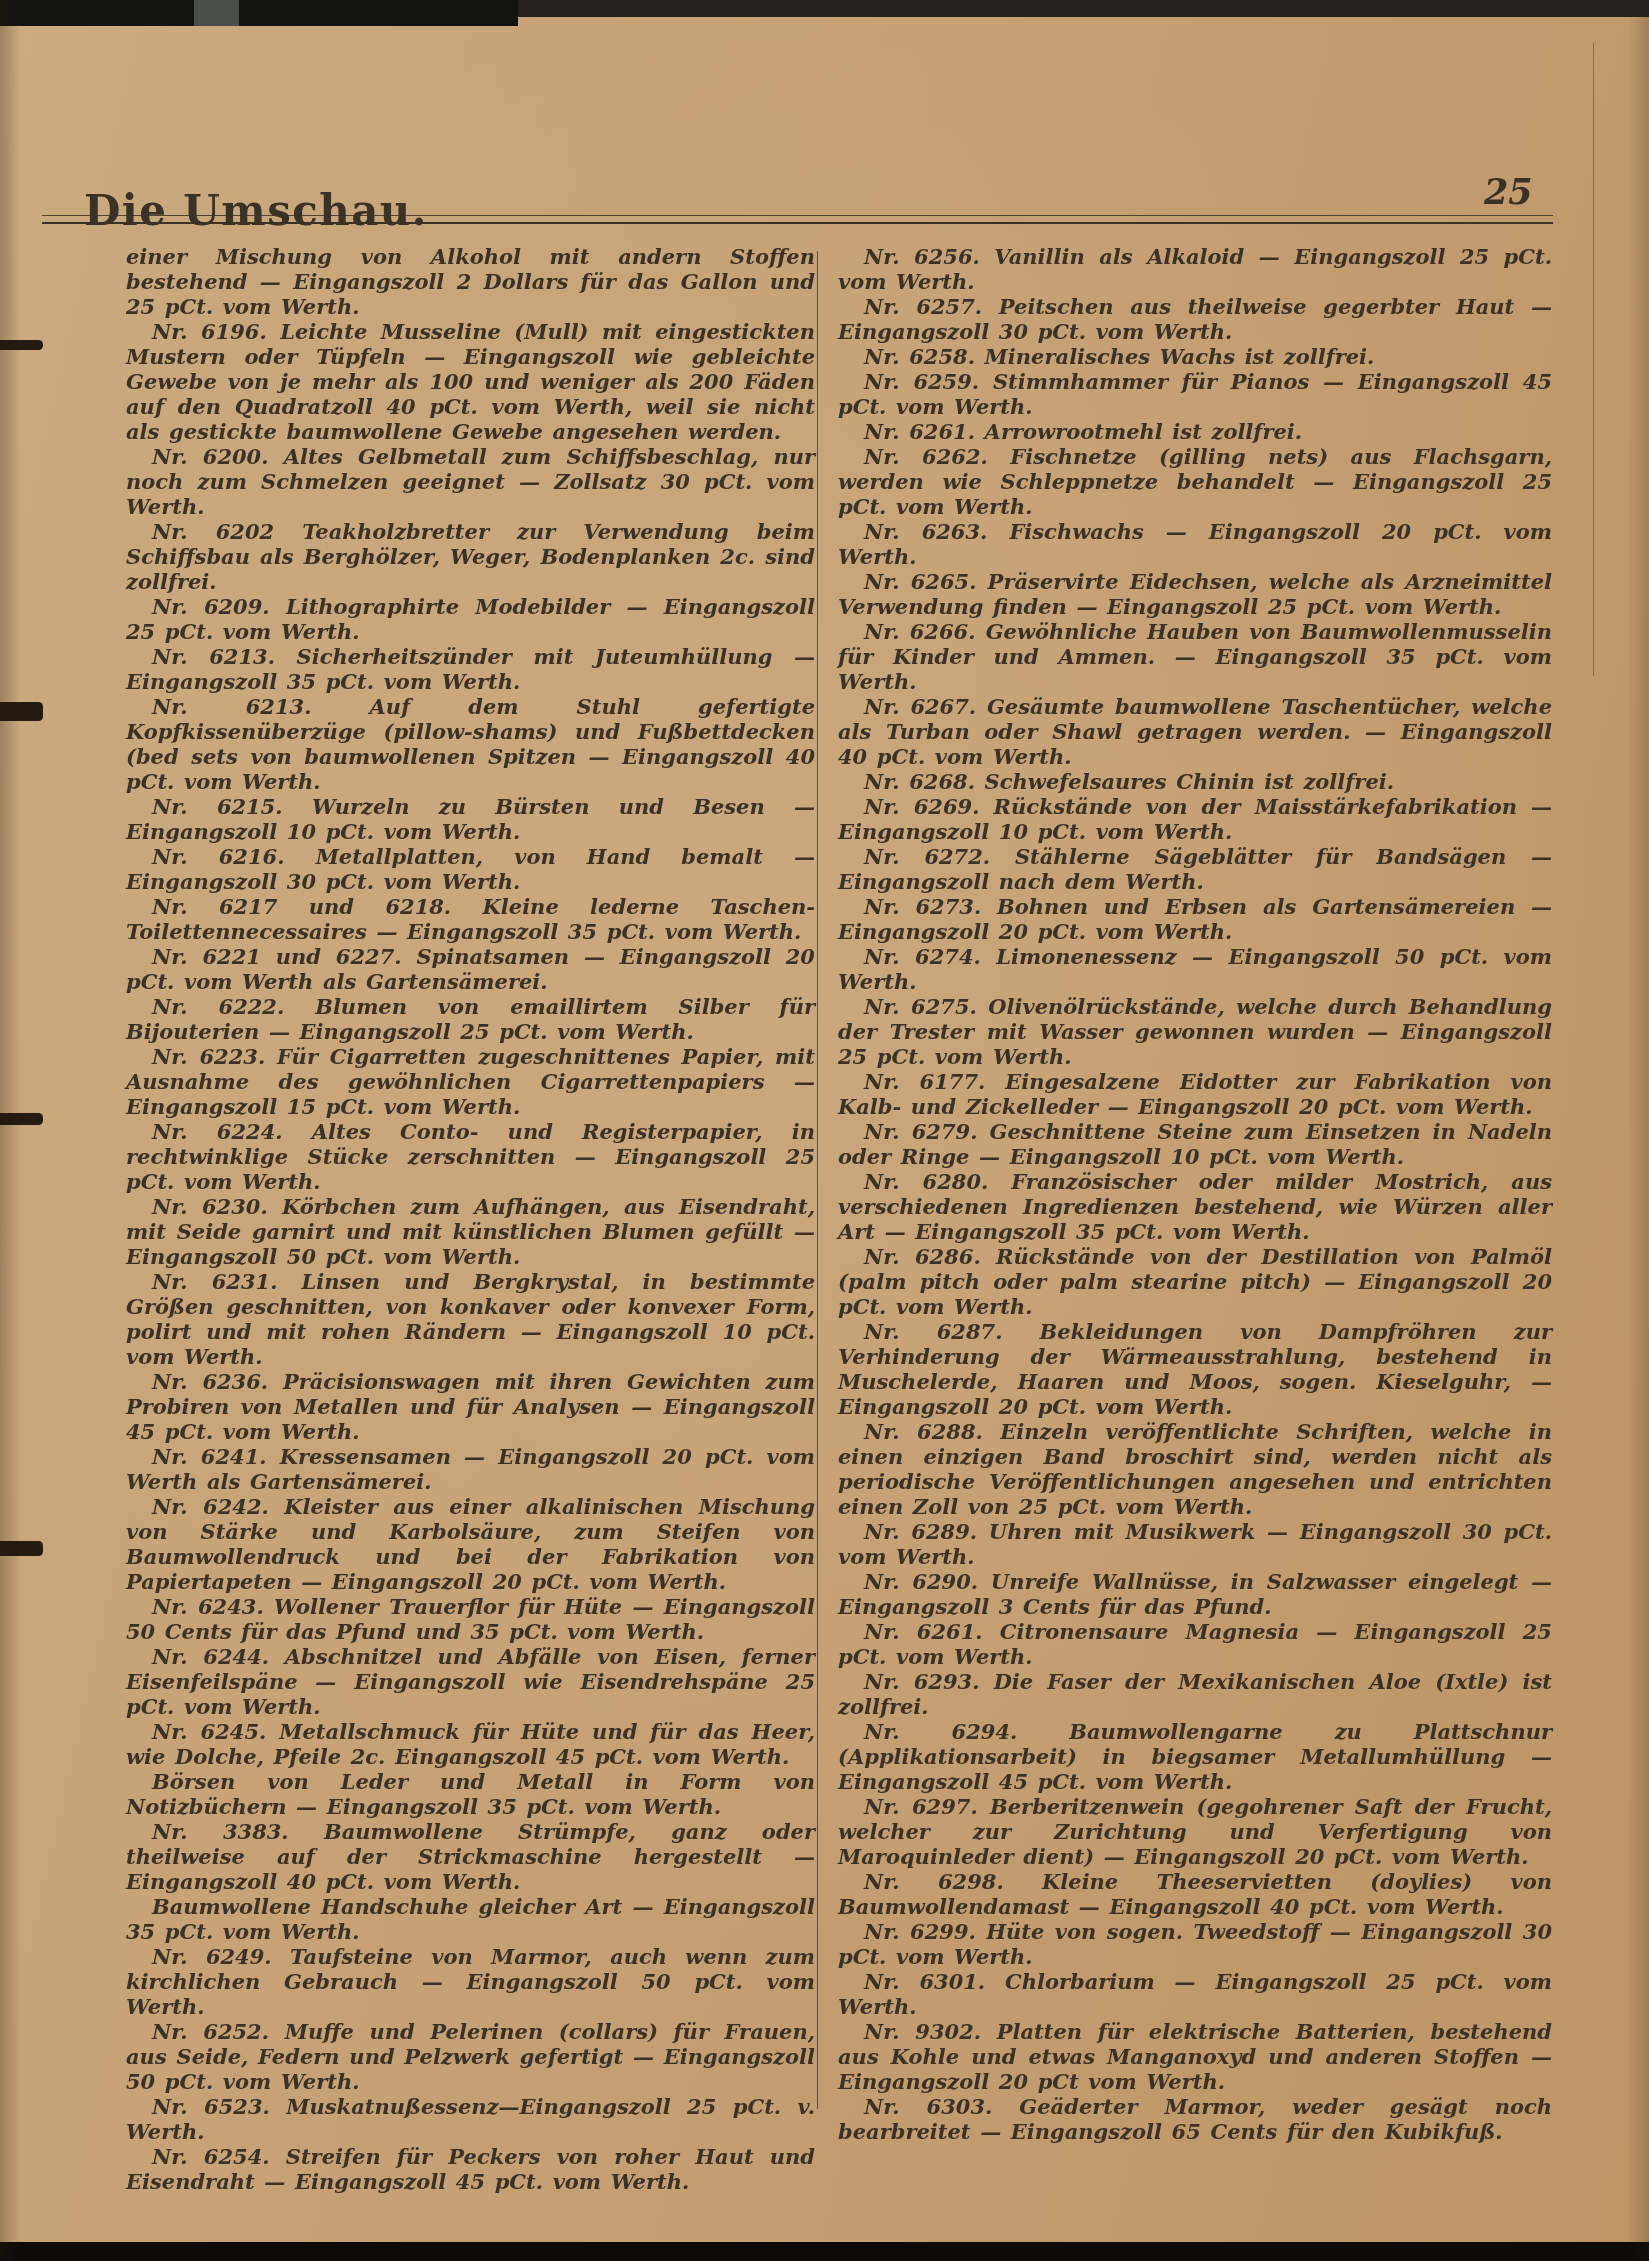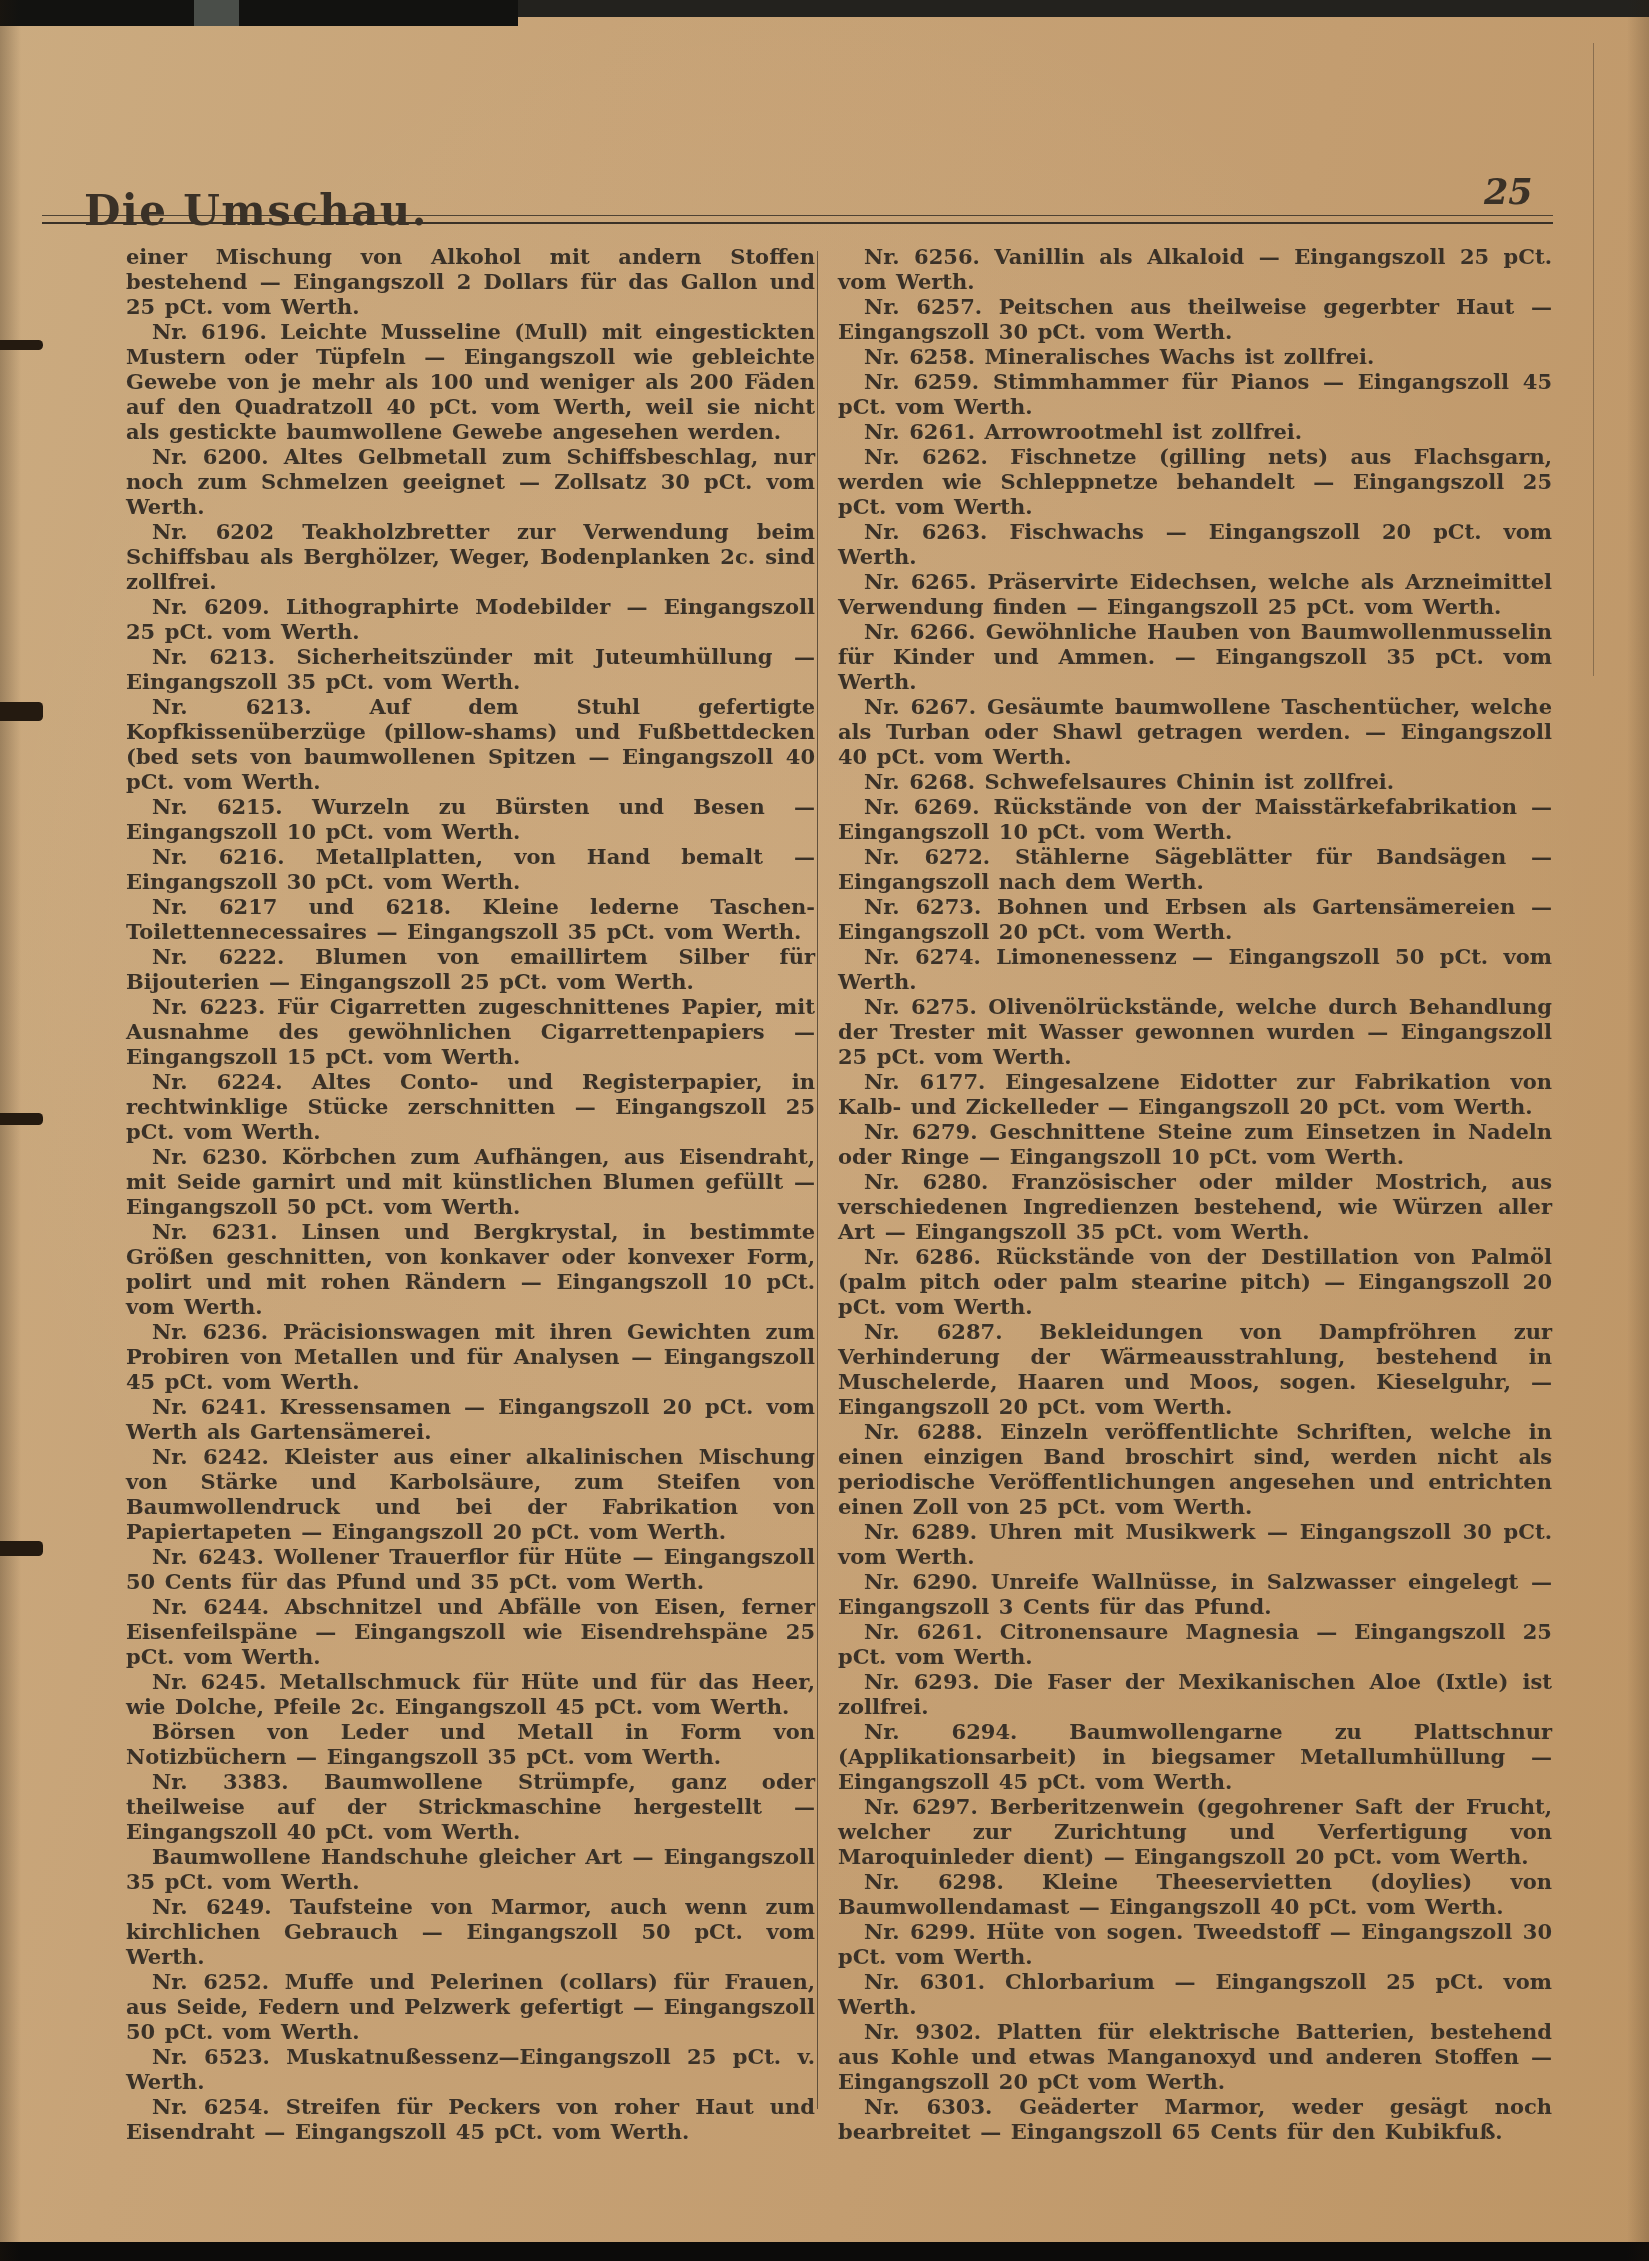--- a/index.html
+++ b/index.html
@@ -29,21 +29,21 @@
   .page-edge-line{position:absolute;left:1593px;top:43px;width:0.9px;height:633px;background:rgba(70,58,44,0.45);}
   
   .masthead{position:absolute;left:84px;top:186px;width:1425px;text-align:left;
     font-size:42px;font-weight:bold;letter-spacing:1.4px;color:#3a3127;}
   .folio{position:absolute;left:1484px;top:171px;font-size:35px;font-weight:bold;color:#3a3127;font-style:italic;}
   .rule{position:absolute;left:42px;width:1511px;background:#3a3127;}
   .rule.r1{top:215px;height:1.4px;opacity:.85;}
   .rule.r2{top:222px;height:1.8px;}
   .divider{position:absolute;left:817px;top:251px;width:1.4px;height:1858px;background:#463b2d;opacity:.8;}
   
-  .col{position:absolute;top:244px;color:#3a3127;}
+  .col{position:absolute;top:244px;color:#3a3127;font-style:italic;}
   .col.left{left:126px;width:689px;}
   .col.right{left:838px;width:714px;}
   .entry{
     margin:0;text-indent:26px;text-align:justify;
     font-size:21px;line-height:25px;font-weight:bold;
     word-spacing:2.3px;
   }
   .entry.flush{text-indent:0;}
 </style>
 </head>
@@ -74,20 +74,21 @@
       <p class="entry flush">einer Mischung von Alkohol mit andern Stoffen bestehend — Eingangszoll 2 Dollars für das Gallon und 25 pCt. vom Werth.</p>
       <p class="entry">Nr. 6196. Leichte Musseline (Mull) mit eingestickten Mustern oder Tüpfeln — Eingangszoll wie gebleichte Gewebe von je mehr als 100 und weniger als 200 Fäden auf den Quadratzoll 40 pCt. vom Werth, weil sie nicht als gestickte baumwollene Gewebe angesehen werden.</p>
       <p class="entry">Nr. 6200. Altes Gelbmetall zum Schiffsbeschlag, nur noch zum Schmelzen geeignet — Zollsatz 30 pCt. vom Werth.</p>
       <p class="entry">Nr. 6202 Teakholzbretter zur Verwendung beim Schiffsbau als Berghölzer, Weger, Bodenplanken 2c. sind zollfrei.</p>
       <p class="entry">Nr. 6209. Lithographirte Modebilder — Eingangszoll 25 pCt. vom Werth.</p>
       <p class="entry">Nr. 6213. Sicherheitszünder mit Juteumhüllung — Eingangszoll 35 pCt. vom Werth.</p>
       <p class="entry">Nr. 6213. Auf dem Stuhl gefertigte Kopfkissenüberzüge (pillow-shams) und Fußbettdecken (bed sets von baumwollenen Spitzen — Eingangszoll 40 pCt. vom Werth.</p>
       <p class="entry">Nr. 6215. Wurzeln zu Bürsten und Besen — Eingangszoll 10 pCt. vom Werth.</p>
       <p class="entry">Nr. 6216. Metallplatten, von Hand bemalt — Eingangszoll 30 pCt. vom Werth.</p>
       <p class="entry">Nr. 6217 und 6218. Kleine lederne Taschen-Toilettennecessaires — Eingangszoll 35 pCt. vom Werth.</p>
+      <p class="entry">Nr. 6221 und 6227. Spinatsamen — Eingangszoll 20 pCt. vom Werth als Gartensämerei.</p>
       <p class="entry">Nr. 6222. Blumen von emaillirtem Silber für Bijouterien — Eingangszoll 25 pCt. vom Werth.</p>
       <p class="entry">Nr. 6223. Für Cigarretten zugeschnittenes Papier, mit Ausnahme des gewöhnlichen Cigarrettenpapiers — Eingangszoll 15 pCt. vom Werth.</p>
       <p class="entry">Nr. 6224. Altes Conto- und Registerpapier, in rechtwinklige Stücke zerschnitten — Eingangszoll 25 pCt. vom Werth.</p>
       <p class="entry">Nr. 6230. Körbchen zum Aufhängen, aus Eisendraht, mit Seide garnirt und mit künstlichen Blumen gefüllt — Eingangszoll 50 pCt. vom Werth.</p>
       <p class="entry">Nr. 6231. Linsen und Bergkrystal, in bestimmte Größen geschnitten, von konkaver oder konvexer Form, polirt und mit rohen Rändern — Eingangszoll 10 pCt. vom Werth.</p>
       <p class="entry">Nr. 6236. Präcisionswagen mit ihren Gewichten zum Probiren von Metallen und für Analysen — Eingangszoll 45 pCt. vom Werth.</p>
       <p class="entry">Nr. 6241. Kressensamen — Eingangszoll 20 pCt. vom Werth als Gartensämerei.</p>
       <p class="entry">Nr. 6242. Kleister aus einer alkalinischen Mischung von Stärke und Karbolsäure, zum Steifen von Baumwollendruck und bei der Fabrikation von Papiertapeten — Eingangszoll 20 pCt. vom Werth.</p>
       <p class="entry">Nr. 6243. Wollener Trauerflor für Hüte — Eingangszoll 50 Cents für das Pfund und 35 pCt. vom Werth.</p>
       <p class="entry">Nr. 6244. Abschnitzel und Abfälle von Eisen, ferner Eisenfeilspäne — Eingangszoll wie Eisendrehspäne 25 pCt. vom Werth.</p>

